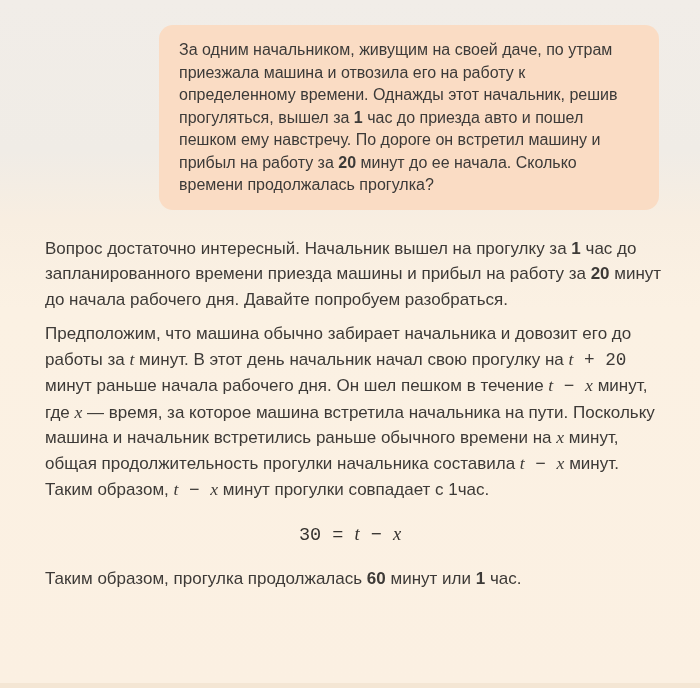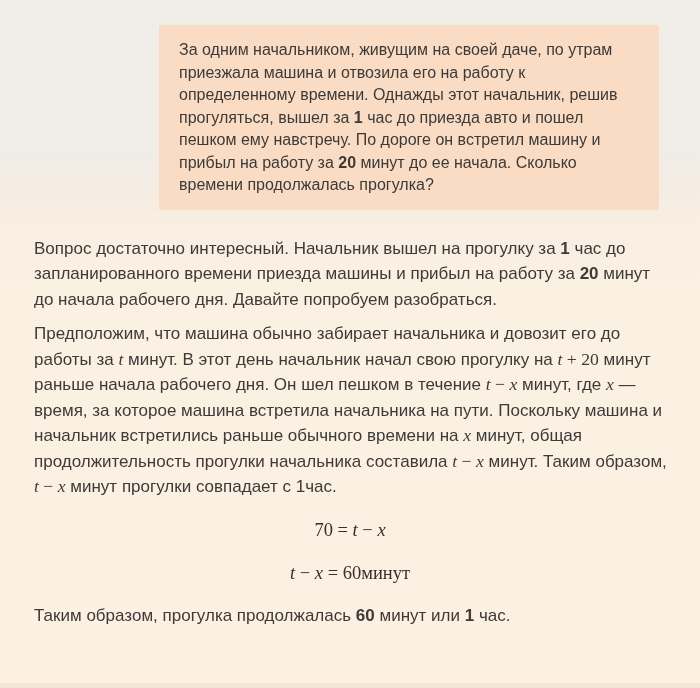--- a/index.html
+++ b/index.html
@@ -14,41 +14,41 @@
     width: 700px; height: 688px;
     background: linear-gradient(180deg, #f1ede8 0%, #f0ece6 22%, #f8eee1 32%, #fbf1e3 45%, #fbf0e2 100%);
     overflow: hidden;
     box-sizing: border-box;
   }
   .bubble {
     box-sizing: border-box;
     width: 500px;
     margin: 25px 41px 26px 159px;
     background: #fadcc4;
-    border-radius: 2px;
+    border-radius: 14px;
     padding: 14px 20px 13px 20px;
     font-size: 16px;
     line-height: 22.5px;
     color: #3c3a38;
   }
   .answer {
     padding: 0 30px;
     font-size: 17px;
     line-height: 25.5px;
     color: #3d3a37;
   }
-  .answer p { margin: 0 0 9px 4px; }
+  .answer p { margin: 0 0 9px 15px; }
   b { font-weight: 700; }
   .mv {
     font-family: "Liberation Serif", "DejaVu Serif", serif;
     font-style: italic;
     font-size: 1.04em;
   }
   .mr {
-    font-family: Liberation Serif, serif;
+    font-family: Liberation Mono, monospace;
     font-style: normal;
     font-size: 1.04em;
   }
   .equation {
     text-align: center;
     font-family: "Liberation Serif", "DejaVu Serif", serif;
     font-size: 18.5px;
     line-height: 26px;
     margin: 17px 0 17px 0;
     color: #34312e;
@@ -71,24 +71,23 @@
     <span>За одним начальником, живущим на своей даче, по утрам приезжала машина и отвозила его на работу к определенному времени. Однажды этот начальник, решив прогуляться, вышел за </span><b>1</b><span> час до приезда авто и пошел пешком ему навстречу. По дороге он встретил машину и прибыл на работу за </span><b>20</b><span> минут до ее начала. Сколько времени продолжалась прогулка?</span>
   </div>
 
   <div class="answer">
 
     <p><span>Вопрос достаточно интересный. Начальник вышел на прогулку за </span><b>1</b><span> час до запланированного времени приезда машины и прибыл на работу за </span><b>20</b><span> минут до начала рабочего дня. Давайте попробуем разобраться.</span></p>
 
     <p><span>Предположим, что машина обычно забирает начальника и довозит его до работы за </span><i class="mv">t</i><span> минут. В этот день начальник начал свою прогулку на </span><i class="mv">t</i><span class="mr"> + 20</span><span> минут раньше начала рабочего дня. Он шел пешком в течение </span><i class="mv">t</i><span class="mr"> − </span><i class="mv">x</i><span> минут, где </span><i class="mv">x</i><span> — время, за которое машина встретила начальника на пути. Поскольку машина и начальник встретились раньше обычного времени на </span><i class="mv">x</i><span> минут, общая продолжительность прогулки начальника составила </span><i class="mv">t</i><span class="mr"> − </span><i class="mv">x</i><span> минут. Таким образом, </span><i class="mv">t</i><span class="mr"> − </span><i class="mv">x</i><span> минут прогулки совпадает с 1час.</span></p>
 
 
-    <div class="equation"><span class="mr">70 = </span><i class="mv">t</i><span class="mr"> − </span><i class="mv">x</i></div>
+    <div class="equation"><span class="mr">30 = </span><i class="mv">t</i><span class="mr"> − </span><i class="mv">x</i></div>
 
 
-    <div class="equation"><i class="mv">t</i><span class="mr"> − </span><i class="mv">x</i><span class="mr"> = </span><span class="mr">60минут</span></div>
 
     <p><span>Таким образом, прогулка продолжалась </span><b>60</b><span> минут или </span><b>1</b><span> час.</span></p>
 
   </div>
 
   <div class="bottom-edge"></div>
 
 </div>
 
 </body></html>

